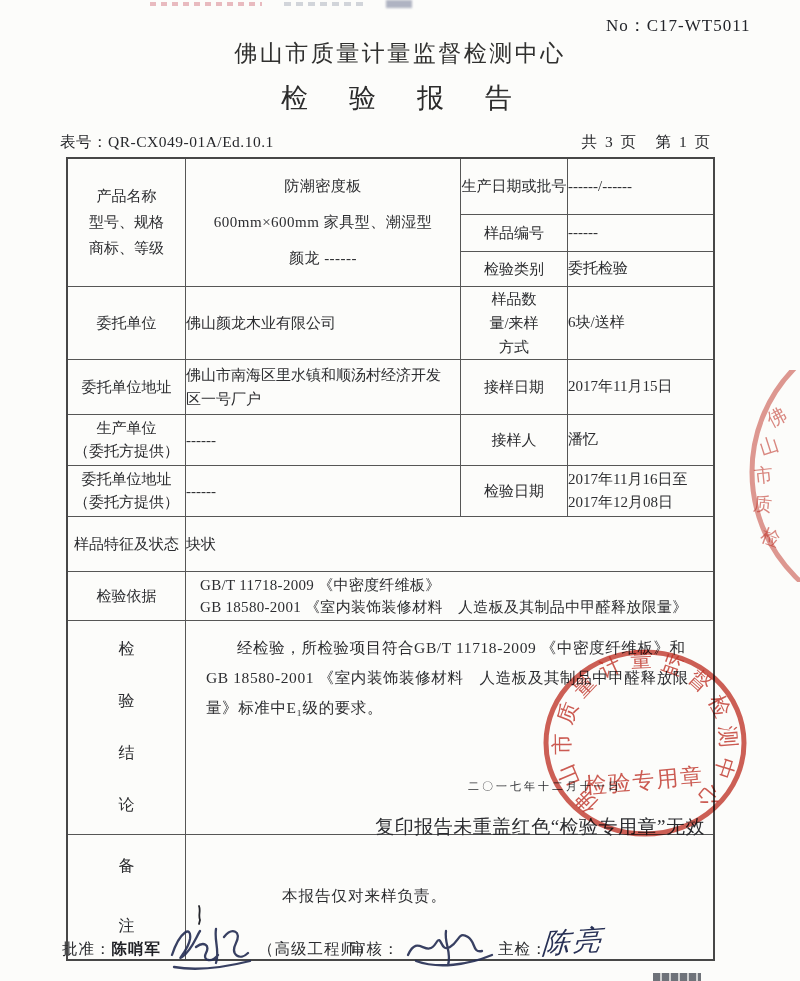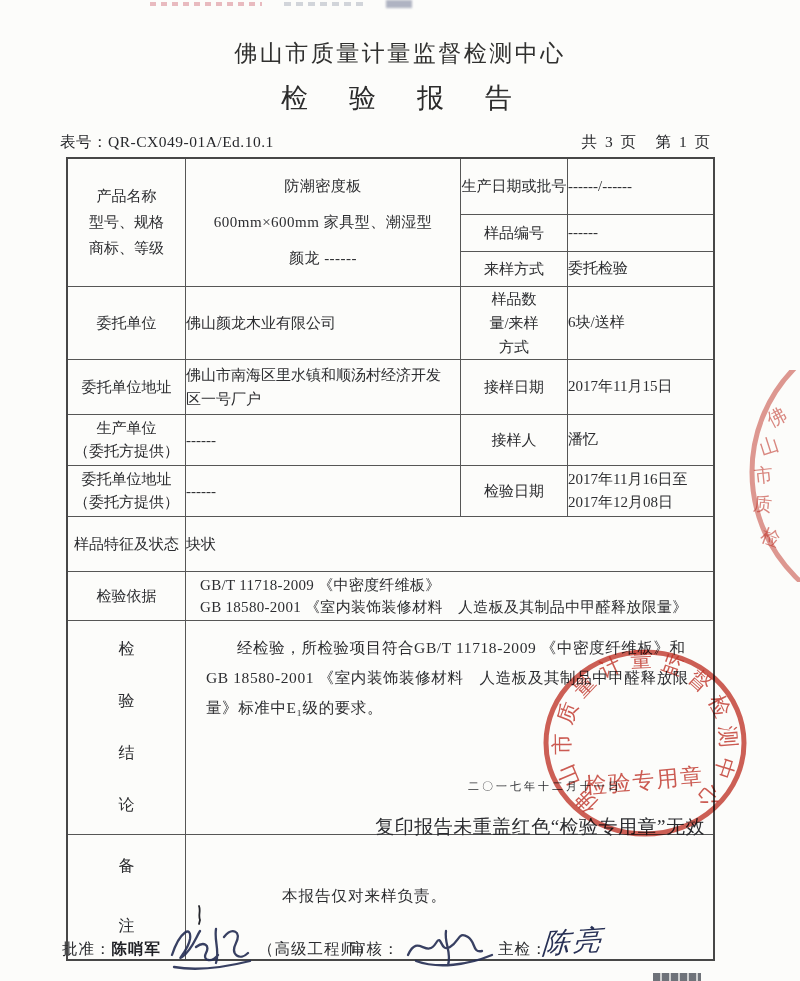--- a/index.html
+++ b/index.html
@@ -68,20 +68,21 @@
 </style>
 </head>
 <body>
 
 <div class="page">
 
   <div class="artifact a1"></div>
   <div class="artifact a2"></div>
   <div class="artifact a3"></div>
 
+  <div class="doc-no">No：C17-WT5011</div>
   <div class="org">佛山市质量计量监督检测中心</div>
   <div class="rpt-title">检　验　报　告</div>
 
   <div class="meta">
     <span class="form-no">表号：QR-CX049-01A/Ed.10.1</span>
     <span class="page-info">共 3 页　第 1 页</span>
   </div>
 
   <table class="rpt">
     <tbody>
@@ -97,21 +98,21 @@
         </div>
       </td>
       <td class="c3 sublbl">生产日期或批号</td>
       <td class="c4 subval">------/------</td>
     </tr>
     <tr style="height:37px;">
       <td class="c3 sublbl">样品编号</td>
       <td class="c4 subval">------</td>
     </tr>
     <tr style="height:35px;">
-      <td class="c3 sublbl">来样方式</td>
+      <td class="c3 sublbl">检验类别</td>
       <td class="c4 subval">委托检验</td>
     </tr>
 
     <tr style="height:52px;">
       <td class="c1 lbl">委托单位</td>
       <td class="c2 val">佛山颜龙木业有限公司</td>
       <td class="c3 sublbl" style="padding:0 24px;">样品数量/来样方式</td>
       <td class="c4 subval">6块/送样</td>
     </tr>
 

